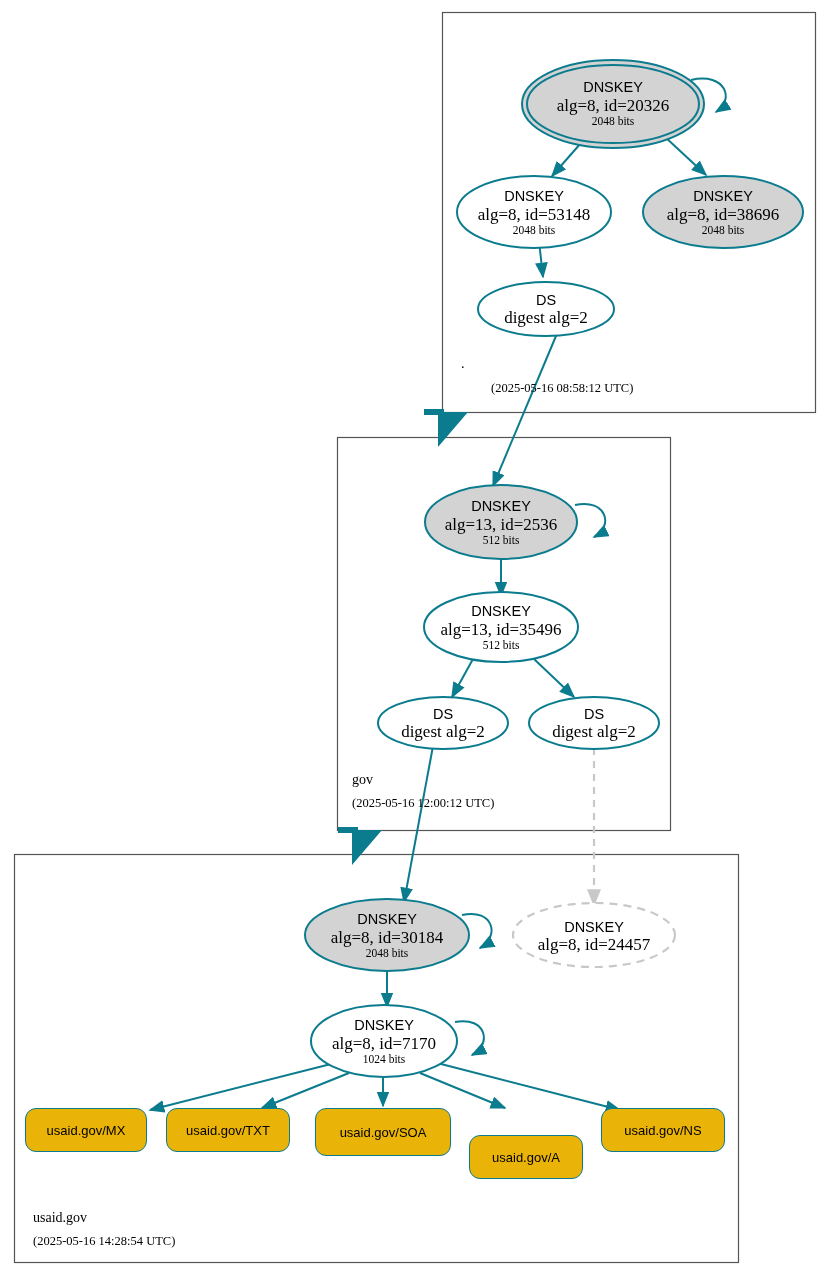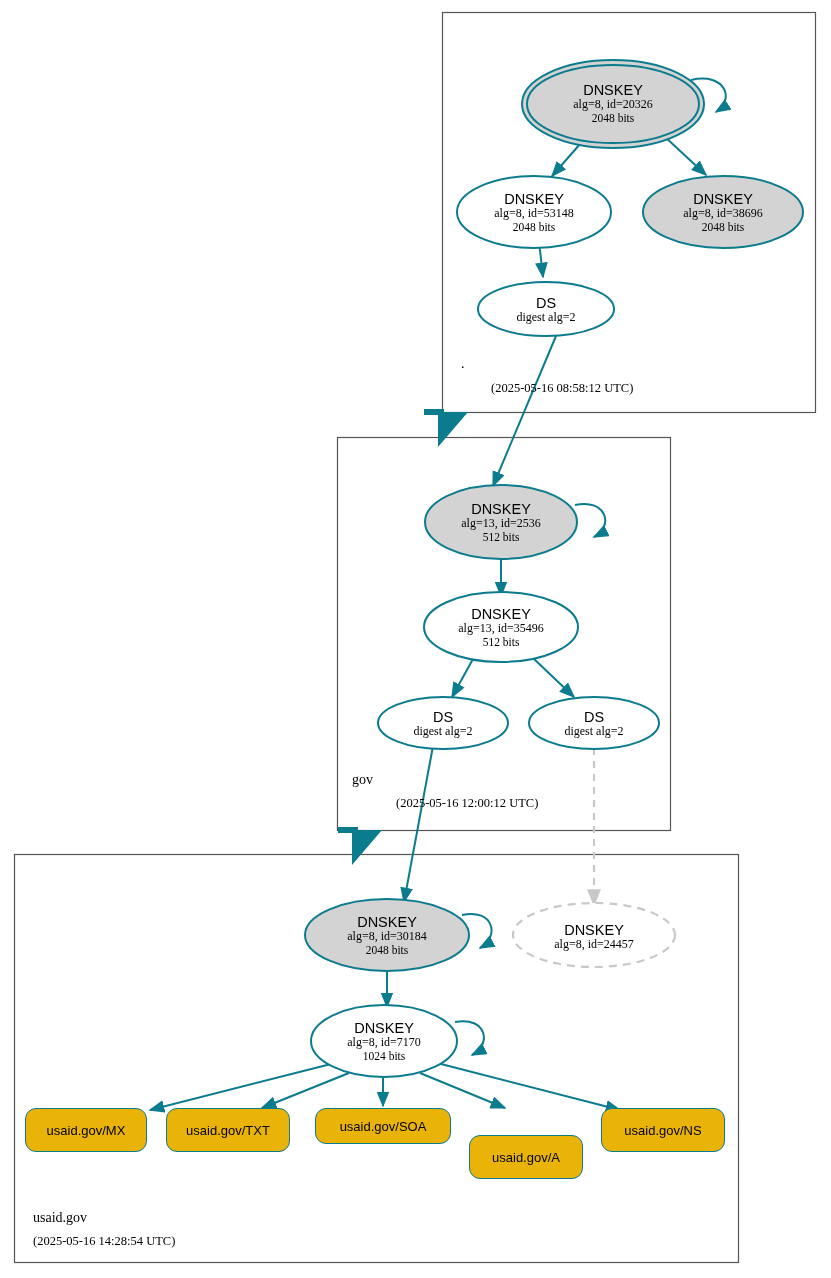--- a/index.html
+++ b/index.html
@@ -8,21 +8,21 @@
   #canvas{position:absolute;left:0;top:0;width:831px;height:1278px;}
   .zone-label{position:absolute;font-family:"Liberation Serif",serif;
               font-size:14px;color:#000;white-space:nowrap;}
   .zone-time{position:absolute;font-family:"Liberation Serif",serif;
              font-size:12.5px;color:#000;white-space:nowrap;}
   .node{position:absolute;display:flex;flex-direction:column;
         align-items:center;justify-content:center;text-align:center;
         box-sizing:border-box;}
   .node .t1{font-family:"Liberation Sans",sans-serif;font-size:14.5px;
             color:#000;line-height:1.05;}
-  .node .t2{font-family:"Liberation Serif",serif;font-size:12px;
+  .node .t2{font-family:"Liberation Serif",serif;font-size:17px;
             color:#000;line-height:1.12;}
   .node .t3{font-family:"Liberation Serif",serif;font-size:11.5px;
             color:#000;line-height:1.12;}
   .rrset{position:absolute;display:flex;align-items:center;
          justify-content:center;border:1.6px solid #0b7b8e;border-radius:11px;
          background:#eab308;box-sizing:border-box;
          font-family:"Liberation Sans",sans-serif;font-size:13px;color:#000;}
   .dashed-node .t1,.dashed-node .t2{color:#000;}
 </style>
 </head>
@@ -141,39 +141,39 @@
   <div class="t1">DS</div>
   <div class="t2">digest alg=2</div>
 </div>
 
 <div class="node" style="left:529px;top:705px;width:130px;height:38px;">
   <div class="t1">DS</div>
   <div class="t2">digest alg=2</div>
 </div>
 
 <div class="zone-label" style="left:352px;top:772px;">gov</div>
-<div class="zone-time" style="left:352px;top:796px;margin-left:44px;">(2025-05-16 12:00:12 UTC)</div>
+<div class="zone-time" style="left:352px;top:796px;">(2025-05-16 12:00:12 UTC)</div>
 
 <div class="node" style="left:311px;top:907px;width:152px;height:58px;">
   <div class="t1">DNSKEY</div>
   <div class="t2">alg=8, id=30184</div>
   <div class="t3">2048 bits</div>
 </div>
 
 <div class="node" style="left:308px;top:1013px;width:152px;height:58px;">
   <div class="t1">DNSKEY</div>
   <div class="t2">alg=8, id=7170</div>
   <div class="t3">1024 bits</div>
 </div>
 
 <div class="node dashed-node" style="left:514px;top:917px;width:160px;height:40px;">
   <div class="t1">DNSKEY</div>
   <div class="t2">alg=8, id=24457</div>
 </div>
 
 <div class="rrset" style="left:25px;top:1108px;width:122px;height:44px;">usaid.gov/MX</div>
 <div class="rrset" style="left:166px;top:1108px;width:124px;height:44px;">usaid.gov/TXT</div>
-<div class="rrset" style="left:315px;top:1108px;width:136px;height:36px;">usaid.gov/SOA</div>
+<div class="rrset" style="left:315px;top:1108px;width:136px;height:48px;">usaid.gov/SOA</div>
 <div class="rrset" style="left:469px;top:1108px;width:114px;height:44px;margin-top:27px;">usaid.gov/A</div>
 <div class="rrset" style="left:601px;top:1108px;width:124px;height:44px;">usaid.gov/NS</div>
 
 <div class="zone-label" style="left:33px;top:1210px;">usaid.gov</div>
 <div class="zone-time" style="left:33px;top:1234px;">(2025-05-16 14:28:54 UTC)</div>
 
 </body></html>

